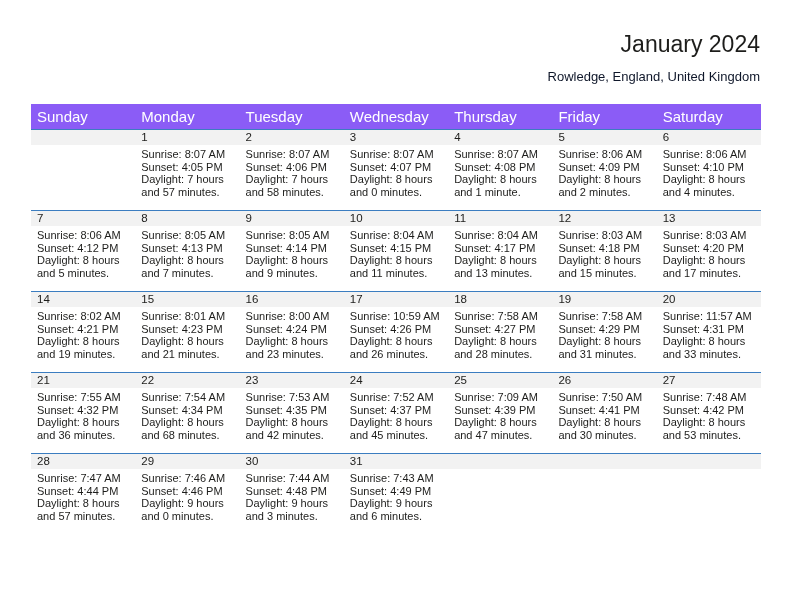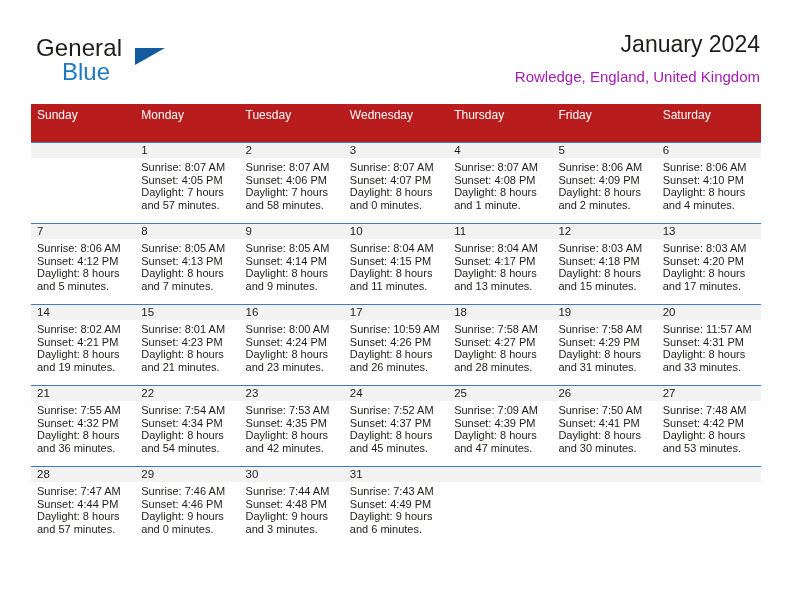--- a/index.html
+++ b/index.html
@@ -72,42 +72,42 @@
     text-align: right;
   }
   .cal-title {
     font-size: 23px;
     color: #1d1d1b;
     line-height: 36px;
     white-space: nowrap;
   }
   .cal-subtitle {
     margin-top: 6px;
-    font-size: 15px;
-    color: #a21caf;
+    font-size: 13px;
+    color: #0f172a;
     line-height: 18px;
     white-space: nowrap;
   }
 
   
   .calendar {
     position: absolute;
     left: 31px;
     top: 104px;
     width: 730px;
     border-collapse: collapse;
     table-layout: fixed;
   }
   .calendar th {
-    background: #b91c1c;
+    background: #8b5cf6;
     color: #ffffff;
-    font-size: 12px;
+    font-size: 15px;
     font-weight: normal;
     text-align: left;
-    padding: 4px 0 20px 6px;
+    padding: 4px 0 4px 6px;
     height: 12px;
     border: none;
   }
   .calendar td {
     vertical-align: top;
     padding: 0;
     border: none;
     height: 81px;
     width: 104.28px;
   }
@@ -140,25 +140,20 @@
   .cell.blank .cell-body { visibility: hidden; }
   .cell.blank .daynum-bar { color: transparent; }
 </style>
 </head>
 <body>
 
 <div class="page">
 
   <div class="header">
 
-    <div class="brand">
-      <span class="brand-general">General</span>
-      <span class="brand-tri"></span>
-      <span class="brand-blue">Blue</span>
-    </div>
 
     <div class="title-block">
       <div class="cal-title">January 2024</div>
       <div class="cal-subtitle">Rowledge, England, United Kingdom</div>
     </div>
 
   </div>
 
   <table class="calendar">
     <thead>
@@ -422,21 +417,21 @@
               </div>
             </div>
           </td>
           <td>
             <div class="cell">
               <div class="daynum-bar">22</div>
               <div class="cell-body">
                 <div>Sunrise: 7:54 AM</div>
                 <div>Sunset: 4:34 PM</div>
                 <div>Daylight: 8 hours</div>
-                <div>and 54 minutes.</div>
+                <div>and 68 minutes.</div>
               </div>
             </div>
           </td>
           <td>
             <div class="cell">
               <div class="daynum-bar">23</div>
               <div class="cell-body">
                 <div>Sunrise: 7:53 AM</div>
                 <div>Sunset: 4:35 PM</div>
                 <div>Daylight: 8 hours</div>

